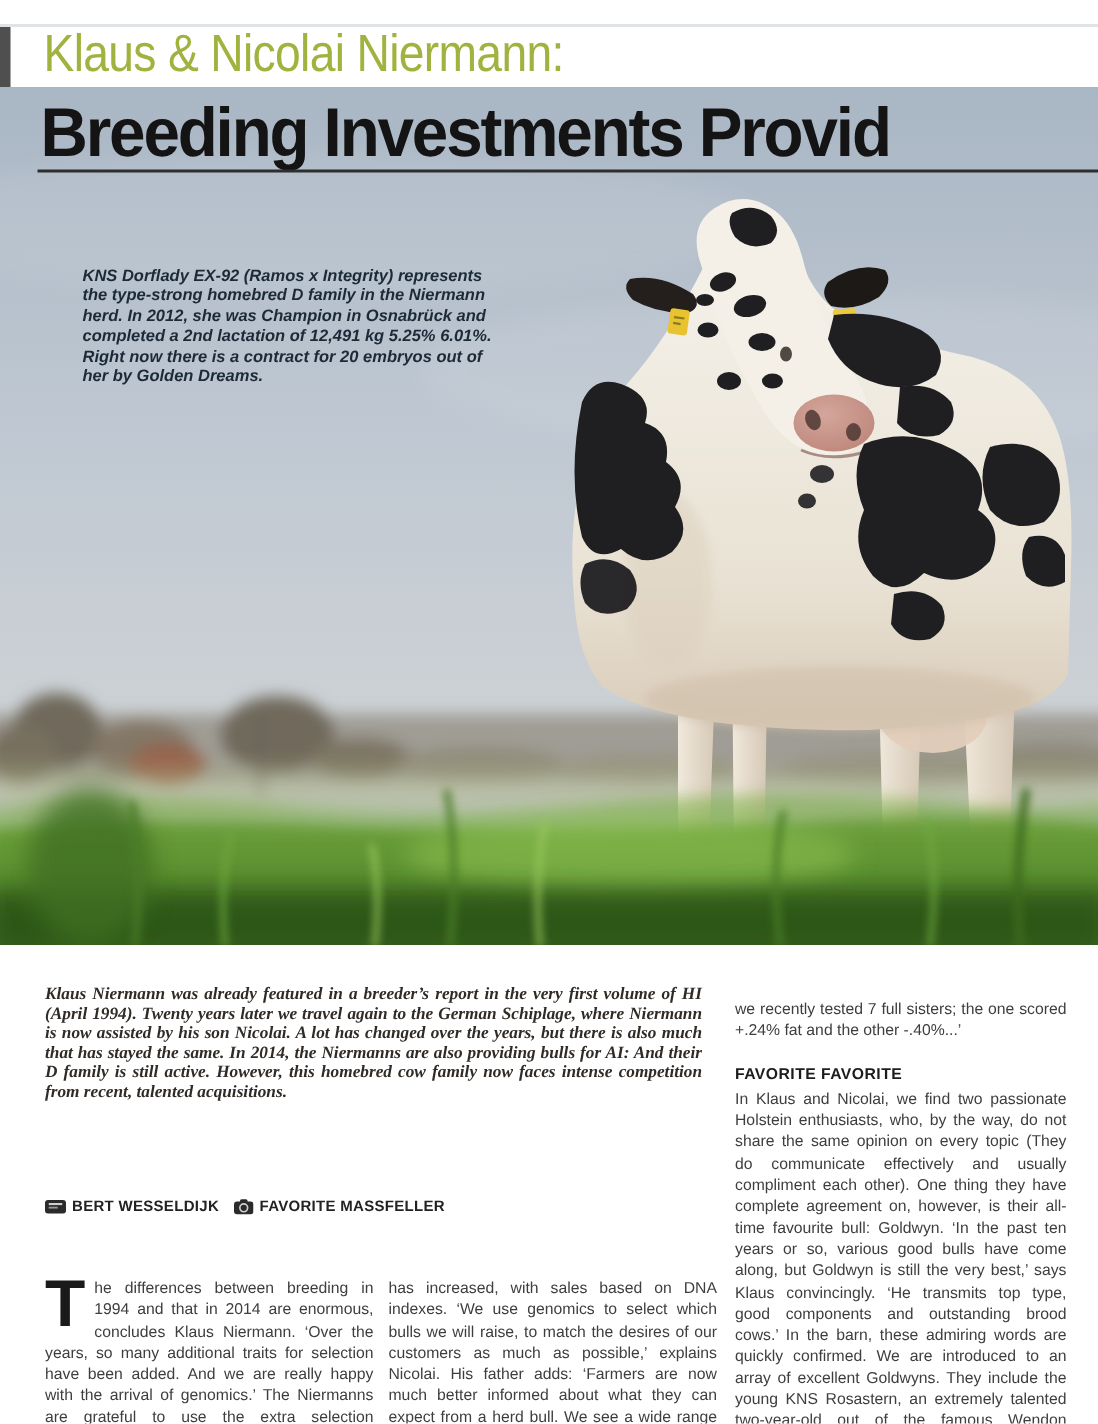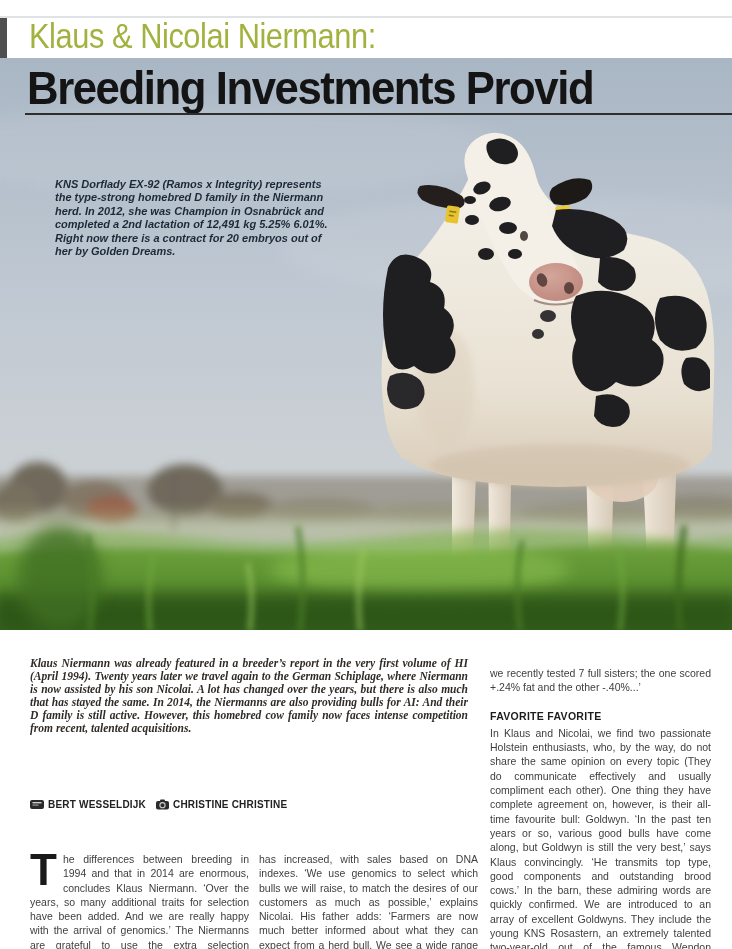--- a/index.html
+++ b/index.html
@@ -225,21 +225,21 @@
         </svg>
     </span>
     <span class="bl-name">BERT WESSELDIJK</span>
     <span class="bl-icon">
       <svg width="13" height="11" viewBox="0 0 13 11">
           <rect x="0" y="2" width="13" height="8.5" rx="2" fill="#2b2b2b"></rect>
           <rect x="4" y="0.5" width="5" height="3" rx="1" fill="#2b2b2b"></rect>
           <circle cx="6.5" cy="6.2" r="2.6" fill="none" stroke="#cfcfcf" stroke-width="1.1"></circle>
         </svg>
     </span>
-    <span class="bl-name">CHRISTINE CHRISTINE</span>
+    <span class="bl-name">FAVORITE MASSFELLER</span>
   </div>
 
   <div class="col col1"><span class="dropcap">T</span><span>he differences between breeding in 1994 and that in 2014 are enormous, concludes Klaus Niermann. ‘Over the years, so many additional traits for selection have been added. And we are really happy with the arrival of genomics.’ The Niermanns are grateful to use the extra selection possibilities that genomics offers them. For example, the demand for herd bulls</span></div>
 
   <div class="col col2"><span>has increased, with sales based on DNA indexes. ‘We use genomics to select which bulls we will raise, to match the desires of our customers as much as possible,’ explains Nicolai. His father adds: ‘Farmers are now much better informed about what they can expect from a herd bull. We see a wide range in the DNA results, even between full brothers or sisters. For example,</span></div>
 
   <div class="col col3">
     <p class="c3lead">we recently tested 7 full sisters; the one scored +.24% fat and the other -.40%...’</p>
     <h3 class="c3head">FAVORITE FAVORITE</h3>
     <p class="c3body">In Klaus and Nicolai, we find two passionate Holstein enthusiasts, who, by the way, do not share the same opinion on every topic (They do communicate effectively and usually compliment each other). One thing they have complete agreement on, however, is their all-time favourite bull: Goldwyn. ‘In the past ten years or so, various good bulls have come along, but Goldwyn is still the very best,’ says Klaus convincingly. ‘He transmits top type, good components and outstanding brood cows.’ In the barn, these admiring words are quickly confirmed. We are introduced to an array of excellent Goldwyns. They include the young KNS Rosastern, an extremely talented two-year-old out of the famous Wendon Skychief Rosalyn</p>

